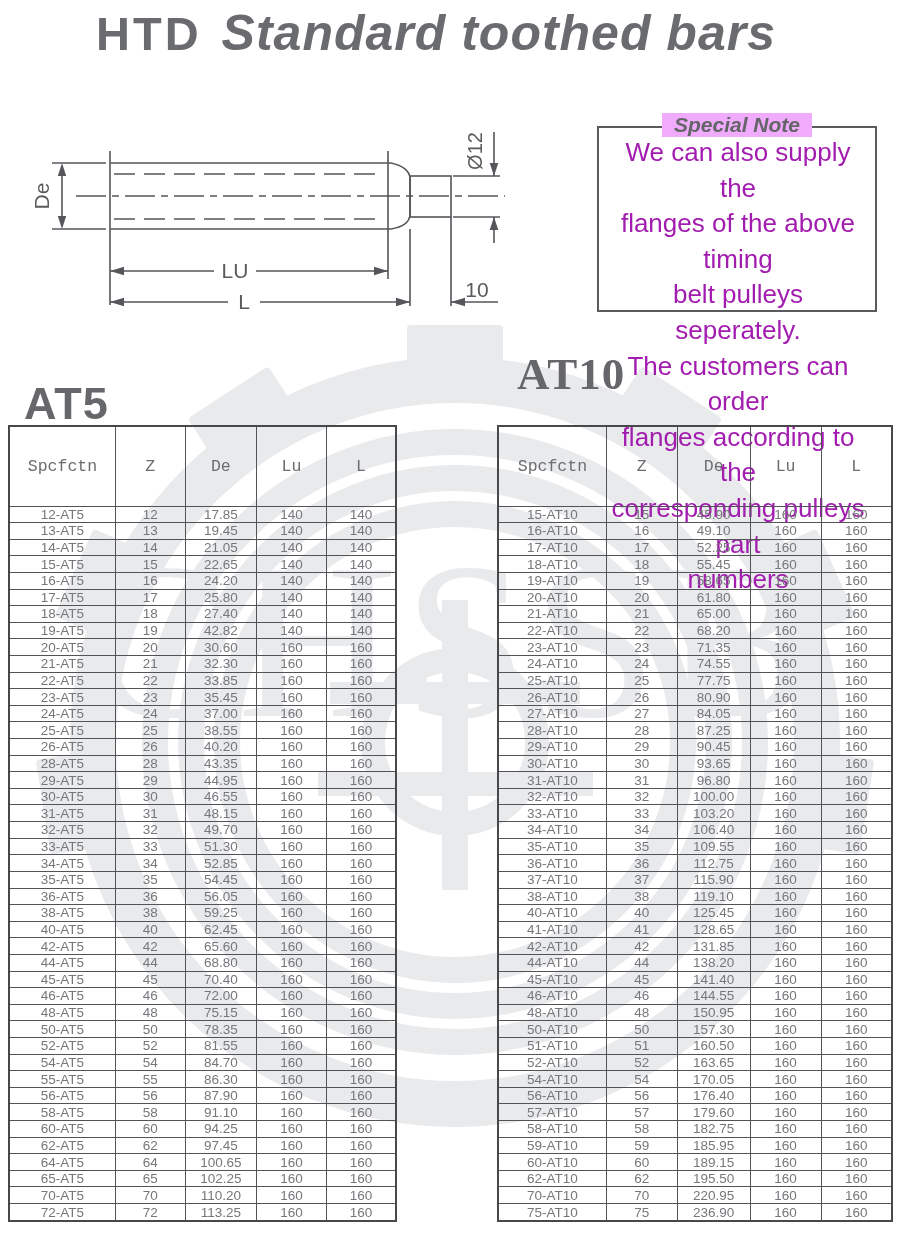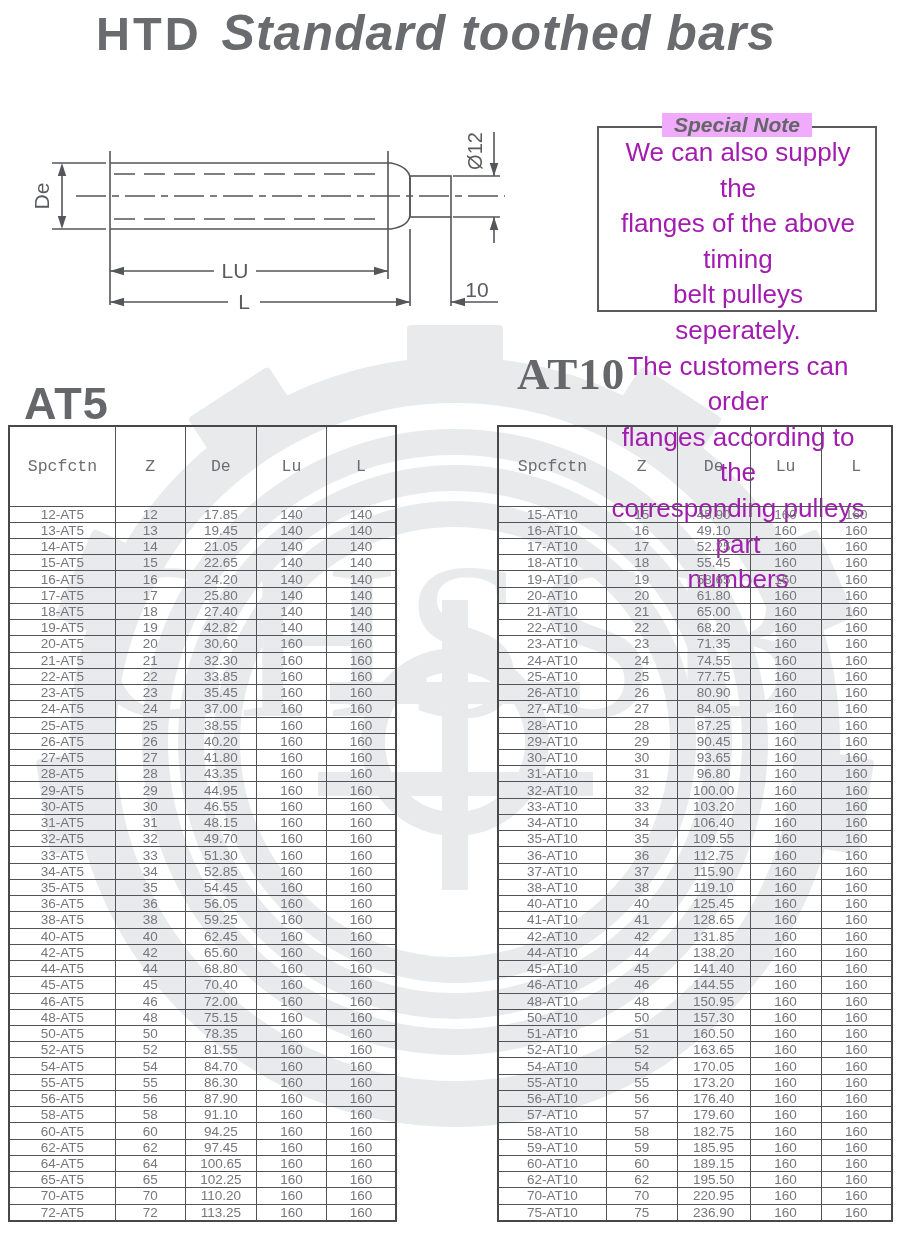--- a/index.html
+++ b/index.html
@@ -275,27 +275,20 @@
             <td>160</td>
           </tr>
           <tr>
             <td>26-AT5</td>
             <td>26</td>
             <td>40.20</td>
             <td>160</td>
             <td>160</td>
           </tr>
           <tr>
-            <td>27-AT5</td>
-            <td>27</td>
-            <td>41.80</td>
-            <td>160</td>
-            <td>160</td>
-          </tr>
-          <tr>
             <td>28-AT5</td>
             <td>28</td>
             <td>43.35</td>
             <td>160</td>
             <td>160</td>
           </tr>
           <tr>
             <td>29-AT5</td>
             <td>29</td>
             <td>44.95</td>
@@ -746,27 +739,20 @@
             <td>160</td>
           </tr>
           <tr>
             <td>54-AT10</td>
             <td>54</td>
             <td>170.05</td>
             <td>160</td>
             <td>160</td>
           </tr>
           <tr>
-            <td>55-AT10</td>
-            <td>55</td>
-            <td>173.20</td>
-            <td>160</td>
-            <td>160</td>
-          </tr>
-          <tr>
             <td>56-AT10</td>
             <td>56</td>
             <td>176.40</td>
             <td>160</td>
             <td>160</td>
           </tr>
           <tr>
             <td>57-AT10</td>
             <td>57</td>
             <td>179.60</td>

